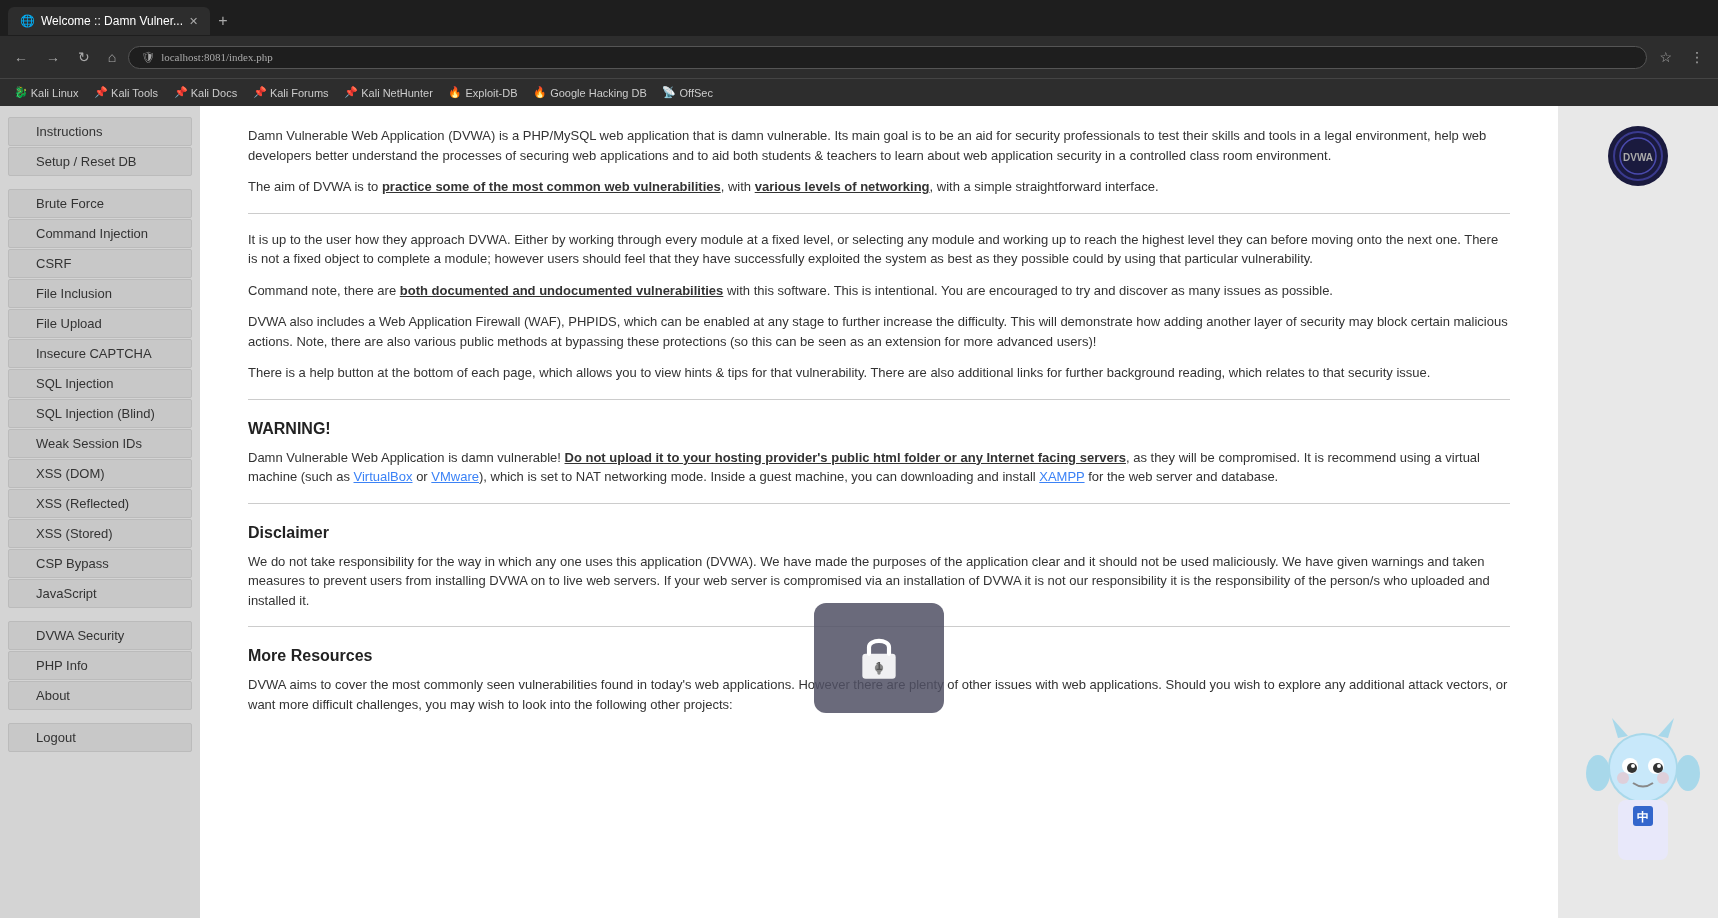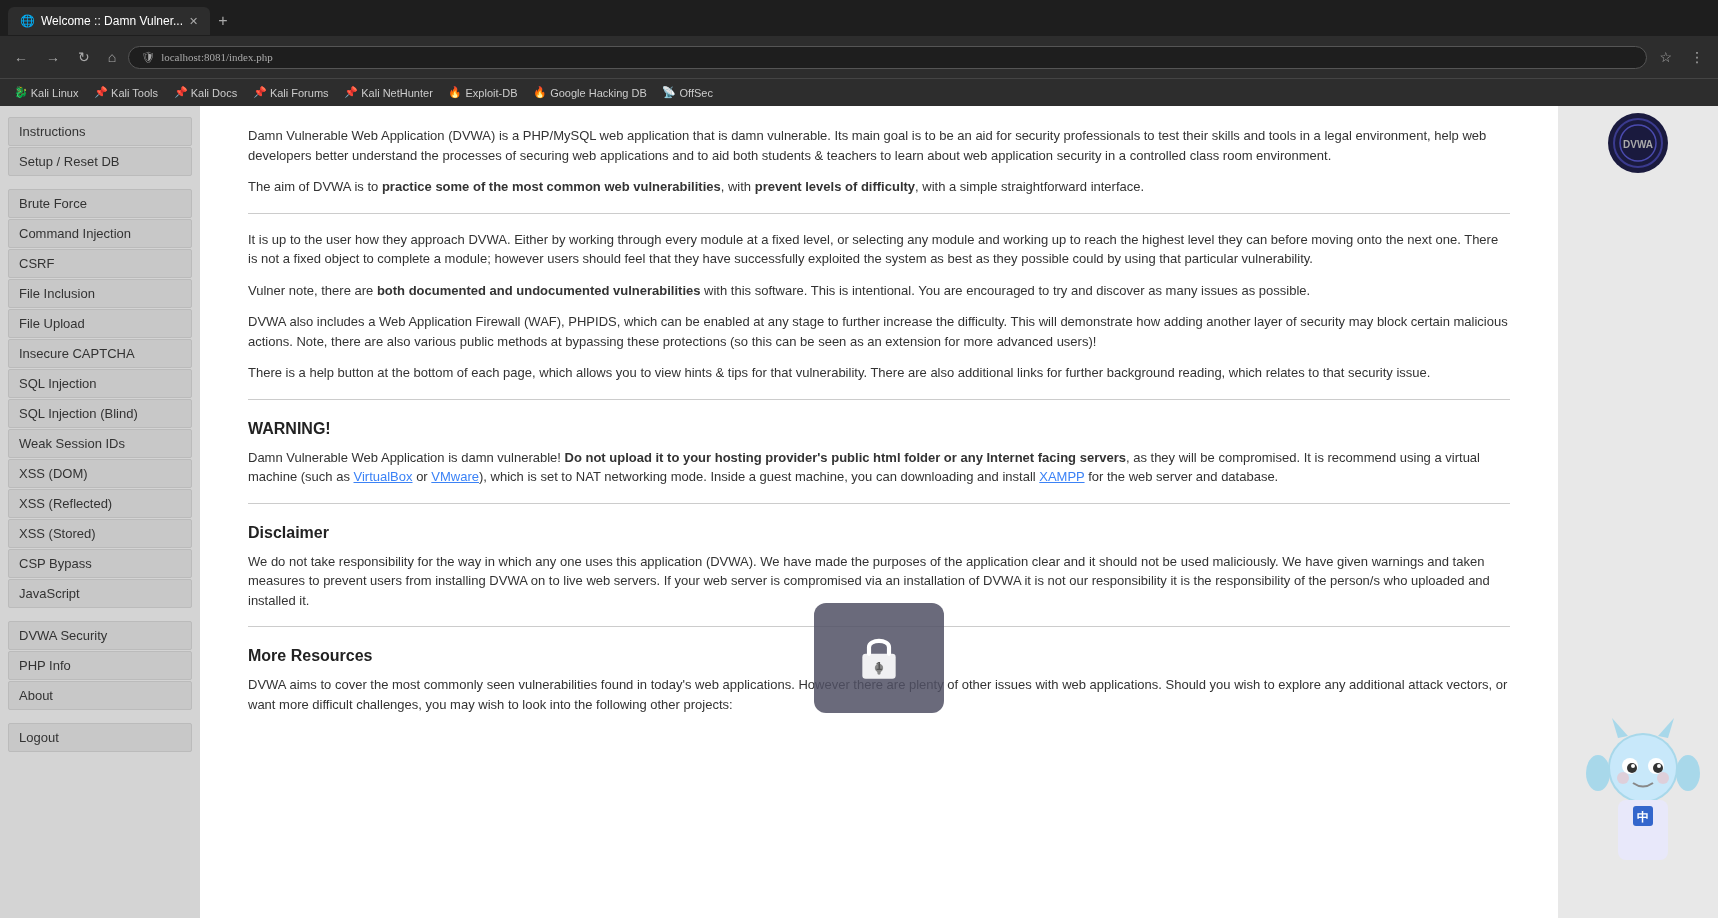--- a/index.html
+++ b/index.html
@@ -111,21 +111,21 @@
       width: 200px;
       min-width: 200px;
       background: #d4d4d4;
       padding: 10px 0;
     }
     .sidebar-section {
       margin-bottom: 4px;
     }
     .sidebar-item {
       display: block;
-      padding: 6px 10px;
+      padding: 6px 27px;
       color: #333;
       font-size: 13px;
       cursor: pointer;
       text-decoration: none;
       background: #c8c8c8;
       border: 1px solid #bbb;
       margin: 1px 8px;
       border-radius: 2px;
     }
     .sidebar-divider {
@@ -159,21 +159,21 @@
       color: #3b82f6;
       text-decoration: underline;
     }
 
     hr.section-divider {
       border: none;
       border-top: 1px solid #ccc;
       margin: 16px 0;
     }
 
-    .bold-text { font-weight: bold; }
+    .bold-text { font-weight: bold; text-decoration: underline; }
 
     
     .lock-overlay {
       position: absolute;
       left: 50%;
       top: 68%;
       transform: translate(-50%, -50%);
       background: rgba(80, 80, 100, 0.85);
       border-radius: 12px;
       width: 130px;
@@ -189,21 +189,21 @@
       height: 60px;
     }
 
     
     .right-panel {
       width: 160px;
       background: #e8e8e8;
       display: flex;
       flex-direction: column;
       align-items: center;
-      padding: 7px;
+      padding: 20px;
       position: relative;
     }
     .dvwa-logo {
       width: 60px;
       height: 60px;
       border-radius: 50%;
       background: #1a1a3e;
       display: flex;
       align-items: center;
       justify-content: center;
@@ -279,30 +279,30 @@
     <div class="sidebar-divider"></div>
     <div class="sidebar-section">
       <a class="sidebar-item">Logout</a>
     </div>
   </div>
 
   <div class="main-content">
     <p>Damn Vulnerable Web Application (DVWA) is a PHP/MySQL web application that is damn vulnerable. Its main goal is to be an aid for security professionals to test their skills and tools in a legal environment, help web developers better understand the processes of securing web applications and to aid both students &amp; teachers to learn about web application security in a controlled class room environment.</p>
 
     <p>
-      <span>The aim of DVWA is to </span><span class="bold-text">practice some of the most common web vulnerabilities</span><span>, with </span><span class="bold-text">prevent levels of difficulty</span><span>, with a simple straightforward interface.</span>
+      <span>The aim of DVWA is to </span><span class="bold-text">practice some of the most common web vulnerabilities</span><span>, with </span><span class="bold-text">various levels of networking</span><span>, with a simple straightforward interface.</span>
     </p>
 
     <hr class="section-divider">
 
 
     <p>It is up to the user how they approach DVWA. Either by working through every module at a fixed level, or selecting any module and working up to reach the highest level they can before moving onto the next one. There is not a fixed object to complete a module; however users should feel that they have successfully exploited the system as best as they possible could by using that particular vulnerability.</p>
 
     <p>
-      <span>Vulner note, there are </span><span class="bold-text">both documented and undocumented vulnerabilities</span><span> with this software. This is intentional. You are encouraged to try and discover as many issues as possible.</span>
+      <span>Command note, there are </span><span class="bold-text">both documented and undocumented vulnerabilities</span><span> with this software. This is intentional. You are encouraged to try and discover as many issues as possible.</span>
     </p>
 
     <p>DVWA also includes a Web Application Firewall (WAF), PHPIDS, which can be enabled at any stage to further increase the difficulty. This will demonstrate how adding another layer of security may block certain malicious actions. Note, there are also various public methods at bypassing these protections (so this can be seen as an extension for more advanced users)!</p>
 
     <p>There is a help button at the bottom of each page, which allows you to view hints &amp; tips for that vulnerability. There are also additional links for further background reading, which relates to that security issue.</p>
 
     <hr class="section-divider">
 
     <h3>WARNING!</h3>
 

